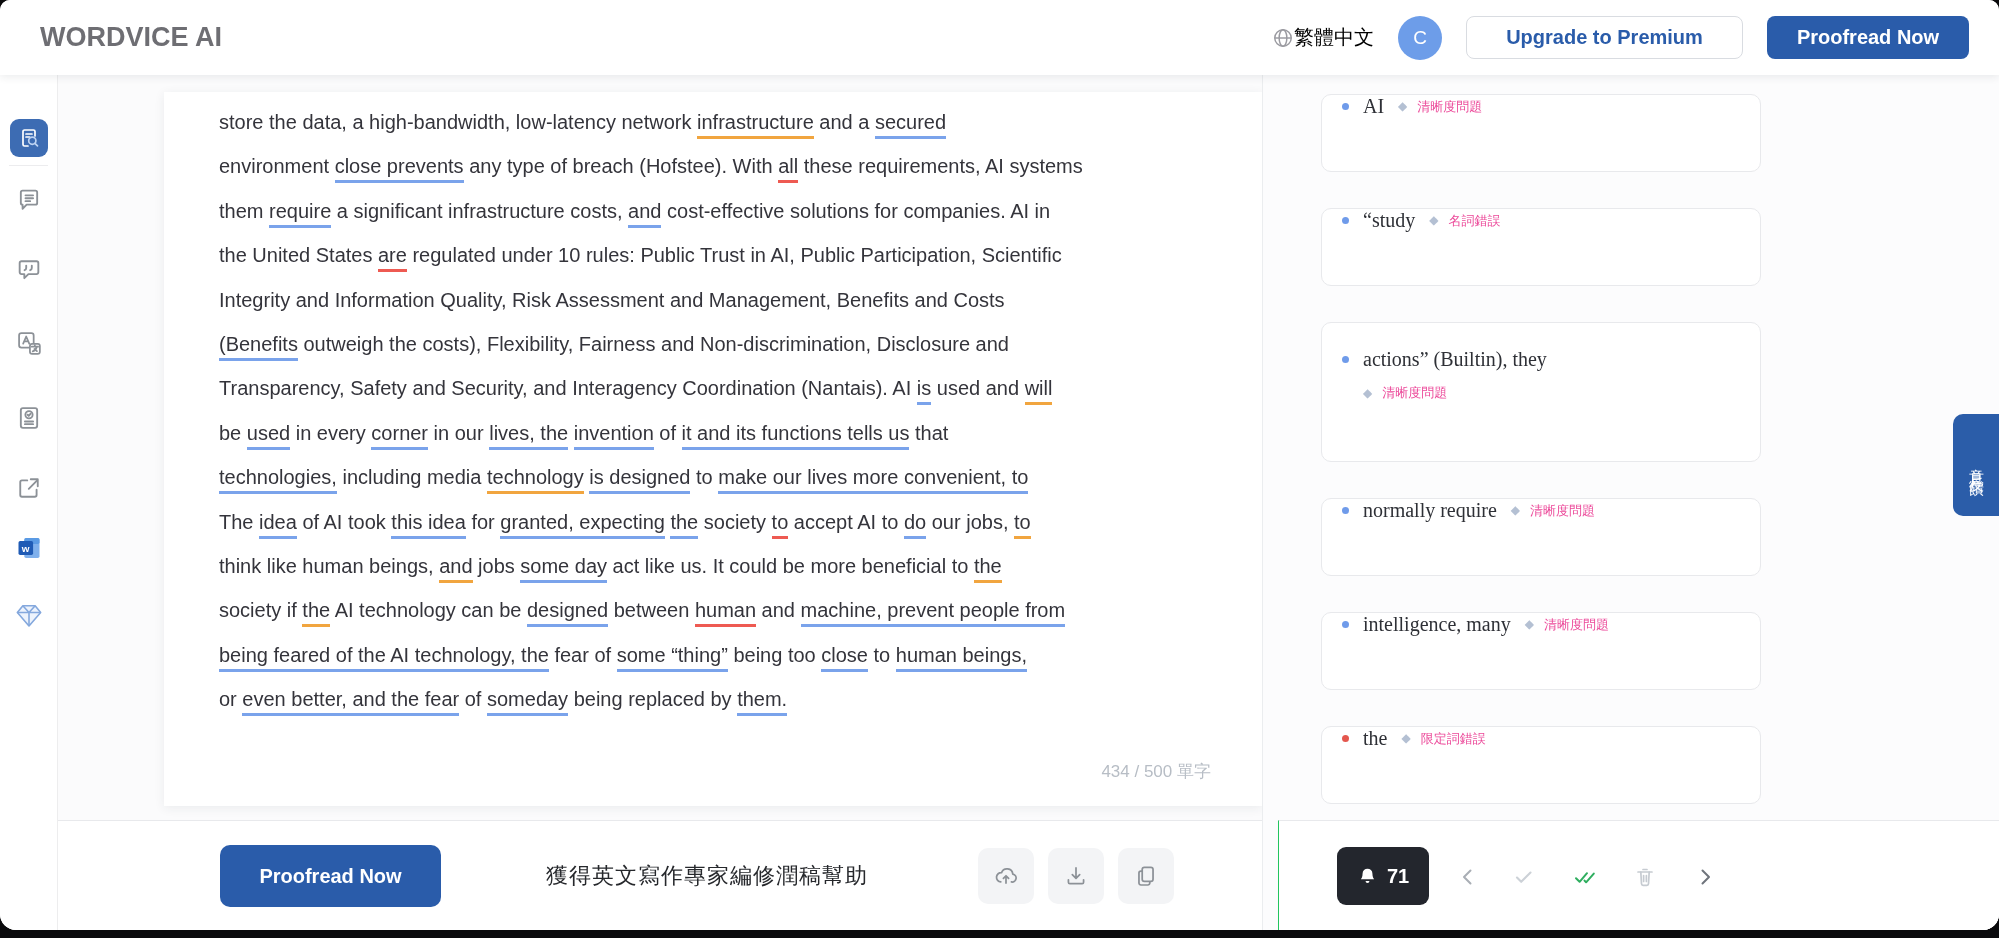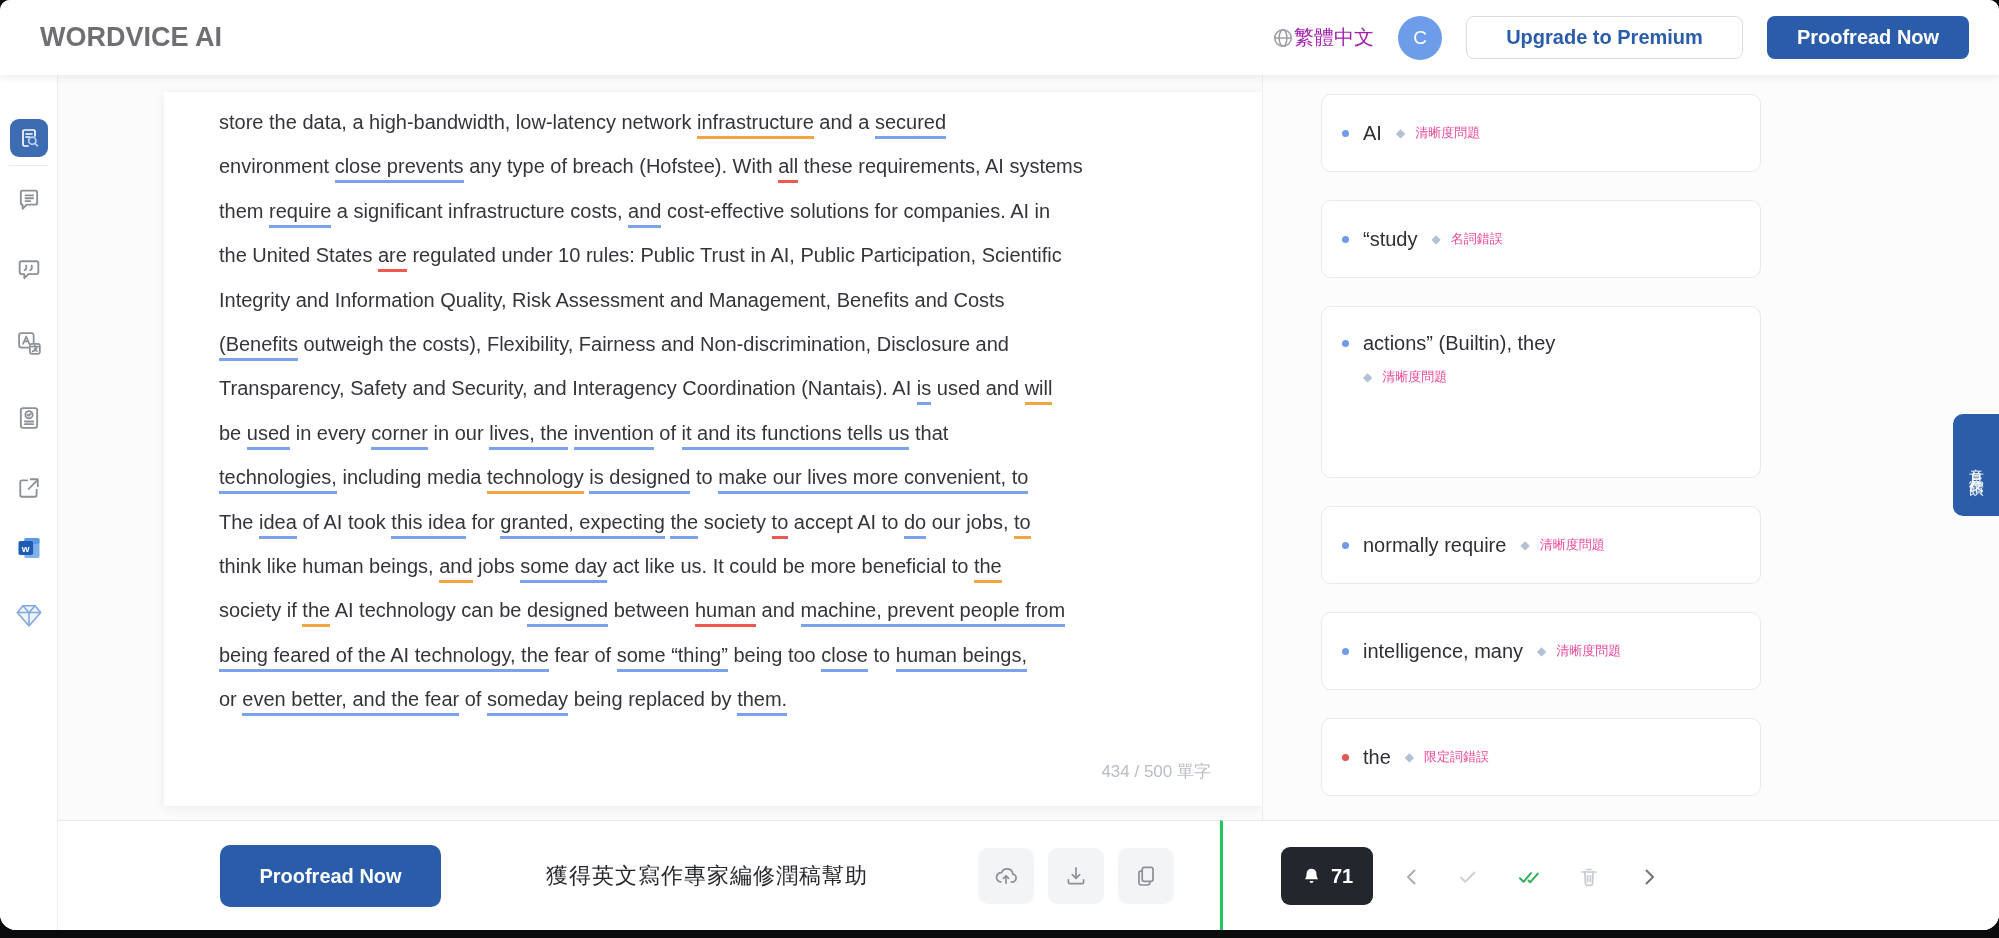--- a/index.html
+++ b/index.html
@@ -8,21 +8,21 @@
          font-family:"Liberation Sans","DejaVu Sans",sans-serif; }
   .screen { position:absolute; top:0; left:0; width:1999px; height:930px;
             background:#fff; border-radius:10px 10px 16px 16px; overflow:hidden;padding-left:12px; }
 
   
   .header { position:absolute; top:0; left:0; right:0; height:75px; background:#fff;
             box-shadow:0 2px 8px rgba(30,40,60,.09); z-index:20;
             display:flex; align-items:center; padding:0 30px 0 40px; }
   .logo { font-size:27px; font-weight:600; color:#6e6e73; letter-spacing:0px; cursor:pointer; }
   .header-right { margin-left:auto; display:flex; align-items:center; gap:24px; }
-  .lang { display:flex; align-items:center; color:#a21caf; font-size:20px; cursor:pointer; }
+  .lang { display:flex; align-items:center; color:#000000; font-size:20px; cursor:pointer; }
   .avatar { width:44px; height:44px; border-radius:50%; background:#6d9de9; color:#fff;
             font-size:19px; display:flex; align-items:center; justify-content:center; cursor:pointer; }
   .btn-outline { width:277px; height:43px; border:1px solid #d9dce1; border-radius:8px; background:#fff;
                  color:#2a5caa; font-size:20px; font-weight:700; cursor:pointer;
                  font-family:inherit; }
   .btn-primary { width:202px; height:43px; border:none; border-radius:8px; background:#2a5caa;
                  color:#fff; font-size:20px; font-weight:700; cursor:pointer; font-family:inherit; }
 
   
   .content { position:absolute; top:75px; left:0; right:0; bottom:0; }
@@ -44,41 +44,41 @@
   .u { background-repeat:no-repeat; background-size:100% 3px; background-position:0 100%;
        padding-bottom:6px; cursor:pointer; }
   .u-blue   { background-image:linear-gradient(#7aa3eb,#7aa3eb); }
   .u-orange { background-image:linear-gradient(#f1a53f,#f1a53f); }
   .u-red    { background-image:linear-gradient(#ee5a52,#ee5a52); }
   .counter { position:absolute; right:51px; top:668px; font-size:17px; color:#b7bdc5; }
 
   
   .bar { position:absolute; top:745px; bottom:0; background:#fff; border-top:1px solid #e8e9ec; z-index:6; }
   .bar-left { left:58px; width:1204px; }
-  .bar-right { left:1220px; right:0; border-left:3px solid #22c55e;text-align:right; }
+  .bar-right { left:1278px; right:0; border-left:1px solid #22c55e;text-align:right; }
   .proofread-btn { position:absolute; left:162px; top:24px; width:221px; height:62px; border:none;
                    border-radius:10px; background:#2a5caa; color:#fff; font-size:20px; font-weight:700;
                    cursor:pointer; font-family:inherit; }
   .promo { position:absolute; left:488px; top:40px; font-size:22px; color:#26282c; font-weight:500;
            letter-spacing:1px; }
   .tool-btn { position:absolute; top:27px; width:56px; height:56px; border-radius:10px; background:#f3f4f6;
               border:none; display:flex; align-items:center; justify-content:center; cursor:pointer; }
   .pill { position:absolute; left:58px; top:26px; width:92px; height:58px; border-radius:9px;
           background:#23262d; color:#fff; display:flex; align-items:center; justify-content:center;
           gap:9px; font-size:20px; font-weight:700; }
   .nav-ic { position:absolute; top:43px; width:26px; height:26px; background:none; border:none;
             display:flex; align-items:center; justify-content:center; cursor:pointer; }
 
   
   .aside { position:absolute; left:1262px; right:0; top:0; bottom:0; background:#fcfcfd;
            border-left:1px solid #ebedef; }
   .cards { position:absolute; left:58px; top:19px; width:440px; }
-  .card { background:#fff; border:1px solid #e8e9ec; border-radius:10px; height:78px; margin-bottom:28px;
-          display:flex; align-items:center; padding:0 20px; cursor:pointer; }
-  .card.two { height:172px; display:block; padding-top:25px; }
+  .card { background:#fff; border:1px solid #e8e9ec; border-radius:10px; height:78px; margin-bottom:36px;
+          display:flex; align-items:flex-start; padding:0 20px; cursor:pointer;font-family:Liberation Serif, serif; }
+  .card.two { height:140px; display:block; padding-top:25px; }
   .card .row { display:flex; align-items:center; }
   .card.two .row2 { margin-top:13px; padding-left:21px; }
   .dot { width:7px; height:7px; border-radius:50%; flex:0 0 auto; margin-right:14px; }
   .dot.blue { background:#6f9bea; } .dot.red { background:#e4574e; }
   .word { font-size:20px; color:#2e3036; margin-right:14px; white-space:pre; }
   .diamond { font-size:12px; color:#b4c0d3; margin-right:10px; }
   .cat { font-size:13px; color:#ec4899; }
 
   
   .feedback { position:absolute; right:0; top:414px; width:46px; height:102px; background:#2b5da9;

